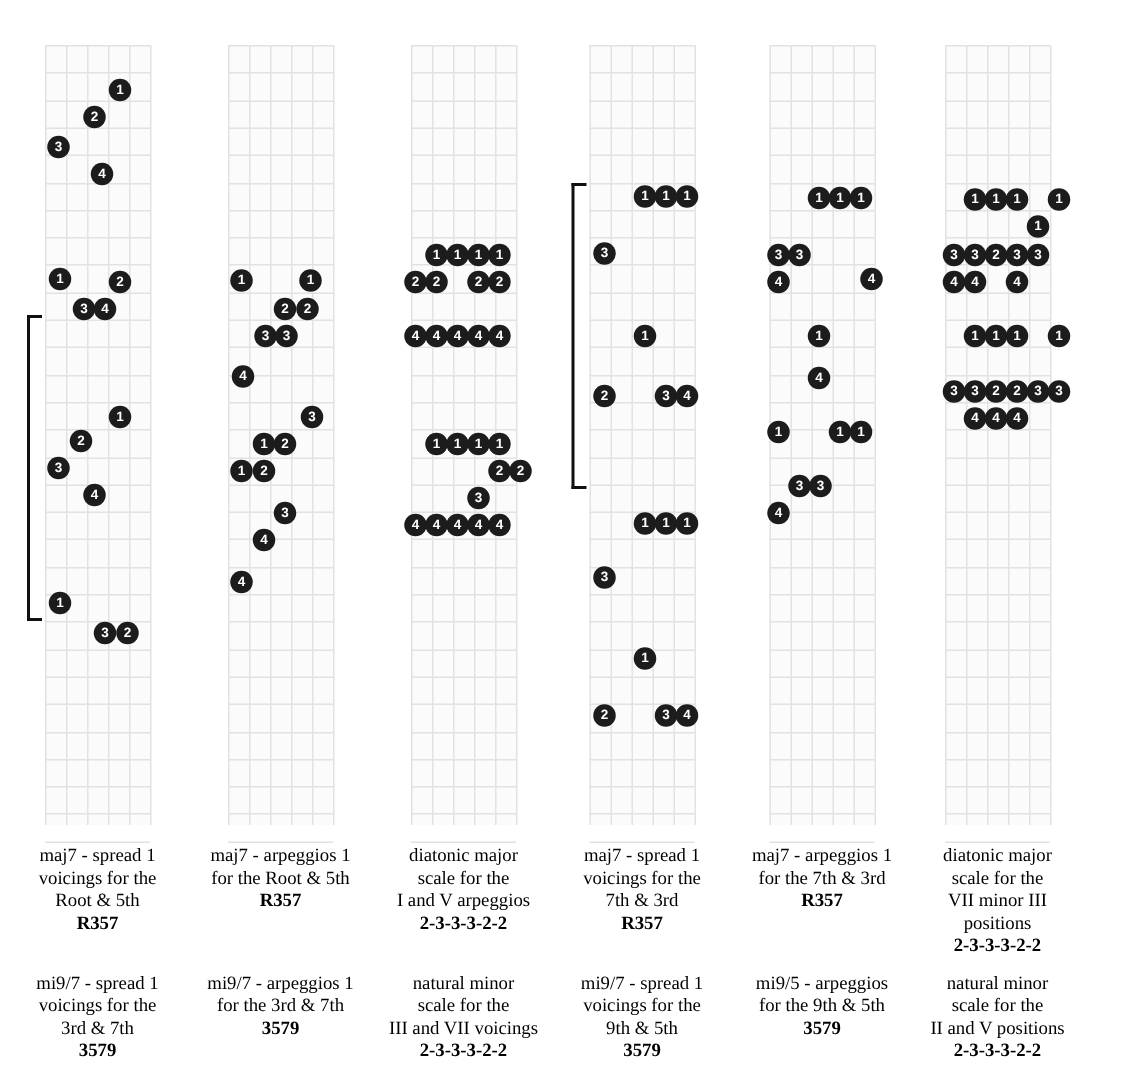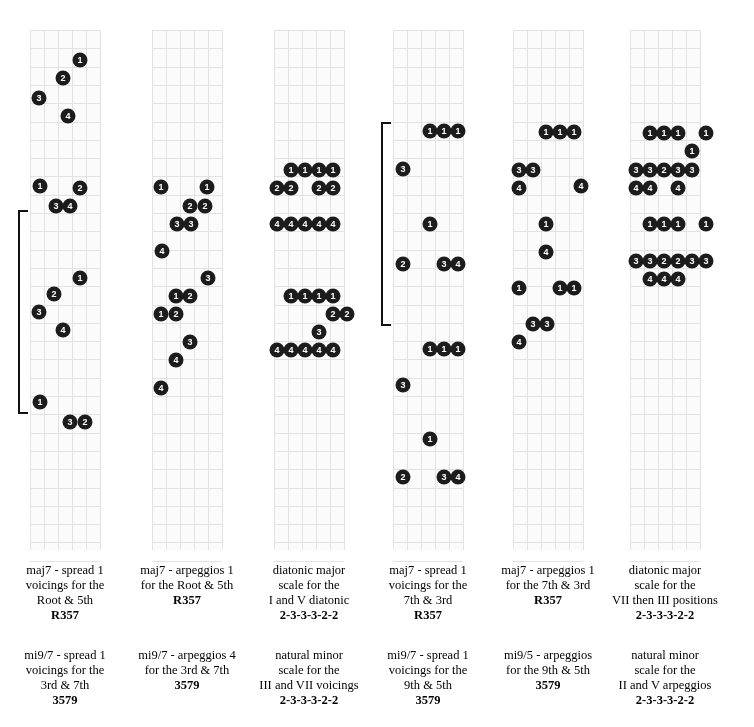--- a/index.html
+++ b/index.html
@@ -203,21 +203,21 @@
         <div class="dot" style="left: 24px; top: 330px;">4</div>
         <div class="dot" style="left: 9px; top: 358px;">4</div>
       </div>
     </div>
     <div class="caption caption-top" style="left: 131px;">
       <div>maj7 - arpeggios 1</div>
       <div>for the Root &amp; 5th</div>
       <div class="formula">R357</div>
     </div>
     <div class="caption caption-bottom" style="left: 131px;">
-      <div>mi9/7 - arpeggios 4</div>
+      <div>mi9/7 - arpeggios 1</div>
       <div>for the 3rd &amp; 7th</div>
       <div class="formula">3579</div>
     </div>
     <div class="board" style="left: 274px;">
       <div class="fretboard">
         <div class="grid-line-h" style="top: 0px;"></div>
         <div class="grid-line-h" style="top: 18px;"></div>
         <div class="grid-line-h" style="top: 37px;"></div>
         <div class="grid-line-h" style="top: 55px;"></div>
         <div class="grid-line-h" style="top: 73px;"></div>
@@ -275,21 +275,21 @@
         <div class="dot" style="left: 3px; top: 320px;">4</div>
         <div class="dot" style="left: 17px; top: 320px;">4</div>
         <div class="dot" style="left: 31px; top: 320px;">4</div>
         <div class="dot" style="left: 45px; top: 320px;">4</div>
         <div class="dot" style="left: 59px; top: 320px;">4</div>
       </div>
     </div>
     <div class="caption caption-top" style="left: 253px;">
       <div>diatonic major</div>
       <div>scale for the</div>
-      <div>I and V diatonic</div>
+      <div>I and V arpeggios</div>
       <div class="formula">2-3-3-3-2-2</div>
     </div>
     <div class="caption caption-bottom" style="left: 253px;">
       <div>natural minor</div>
       <div>scale for the</div>
       <div>III and VII voicings</div>
       <div class="formula">2-3-3-3-2-2</div>
     </div>
     <div class="board" style="left: 393px;">
       <div class="fretboard">
@@ -487,22 +487,22 @@
         <div class="dot" style="left: 62px; top: 231px;">3</div>
         <div class="dot" style="left: 76px; top: 231px;">3</div>
         <div class="dot" style="left: 20px; top: 249px;">4</div>
         <div class="dot" style="left: 34px; top: 249px;">4</div>
         <div class="dot" style="left: 48px; top: 249px;">4</div>
       </div>
     </div>
     <div class="caption caption-top" style="left: 609px;">
       <div>diatonic major</div>
       <div>scale for the</div>
-      <div>VII then III positions</div>
+      <div>VII minor III positions</div>
       <div class="formula">2-3-3-3-2-2</div>
     </div>
     <div class="caption caption-bottom" style="left: 609px;">
       <div>natural minor</div>
       <div>scale for the</div>
-      <div>II and V arpeggios</div>
+      <div>II and V positions</div>
       <div class="formula">2-3-3-3-2-2</div>
     </div>
   </div>
 
 </body></html>

